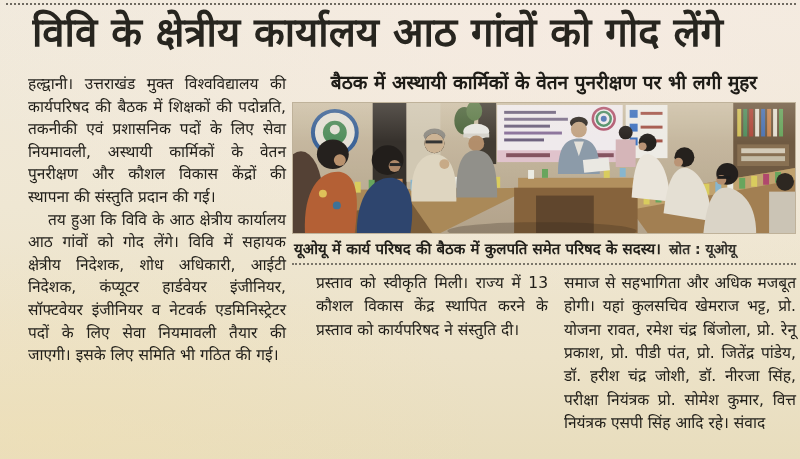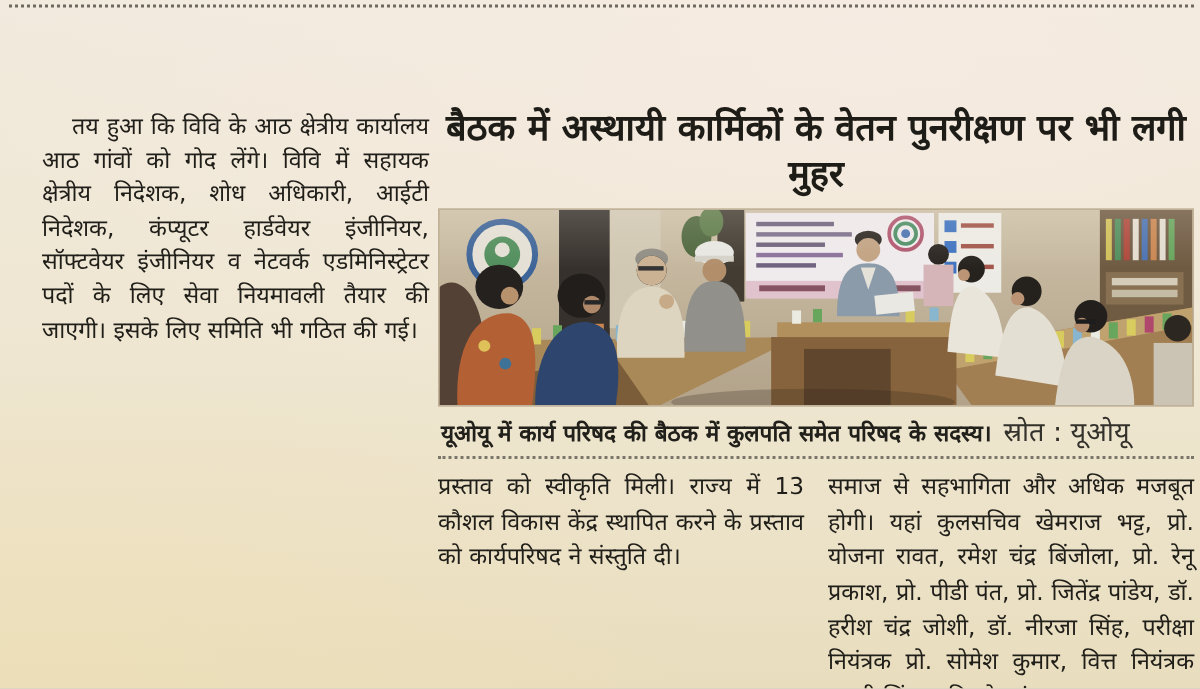--- a/index.html
+++ b/index.html
@@ -49,21 +49,21 @@
   }
   .left-col p.p-indent, .col p.p-indent { text-indent: 20px; }
 
   .right-region {
     position: absolute;
     top: 70px; left: 292px;
     width: 504px;
   }
 
   .subheadline {
-    font-size: 24px;
+    font-size: 19px;
     font-weight: 700;
     text-align: center;
     color: #1e1c17;
     line-height: 1.3;
   }
 
   .photo {
     position: relative;
     margin-top: 7px;
     width: 504px;
@@ -86,47 +86,50 @@
     gap: 8px;
     padding: 4px 2px 5px 2px;
     border-bottom: 2px dotted #7b766a;
     font-weight: 700;
     font-size: 15px;
     color: #22201b;
     white-space: nowrap;
     overflow: hidden;
   }
   .caption-row .credit {
-    font-size: 18px;
-    font-weight: 400;
+    font-size: 14px;
+    font-weight: 700;
     color: #33312b;
   }
 
   .two-cols {
     display: flex;
     gap: 16px;
     margin-top: 7px;
+    margin-left: 24px;
   }
   .col {
     width: 244px;
     font-size: 15.5px;
     line-height: 23.4px;
     text-align: justify;
     color: #201e19;
   }
 </style>
 </head>
 <body>
 
 <div class="page">
 
   <div class="top-rule"></div>
 
+  <h1 class="headline">विवि के क्षेत्रीय कार्यालय आठ गांवों को गोद लेंगे</h1>
 
   <div class="left-col">
+    <p>हल्द्वानी। उत्तराखंड मुक्त विश्वविद्यालय की कार्यपरिषद की बैठक में शिक्षकों की पदोन्नति, तकनीकी एवं प्रशासनिक पदों के लिए सेवा नियमावली, अस्थायी कार्मिकों के वेतन पुनरीक्षण और कौशल विकास केंद्रों की स्थापना की संस्तुति प्रदान की गई।</p>
     <p class="p-indent">तय हुआ कि विवि के आठ क्षेत्रीय कार्यालय आठ गांवों को गोद लेंगे। विवि में सहायक क्षेत्रीय निदेशक, शोध अधिकारी, आईटी निदेशक, कंप्यूटर हार्डवेयर इंजीनियर, सॉफ्टवेयर इंजीनियर व नेटवर्क एडमिनिस्ट्रेटर पदों के लिए सेवा नियमावली तैयार की जाएगी। इसके लिए समिति भी गठित की गई।</p>
   </div>
 
   <div class="right-region">
 
     <h2 class="subheadline">बैठक में अस्थायी कार्मिकों के वेतन पुनरीक्षण पर भी लगी मुहर</h2>
 
     <div class="photo">
       <svg viewBox="0 0 504 132" preserveAspectRatio="none">
         <defs>

